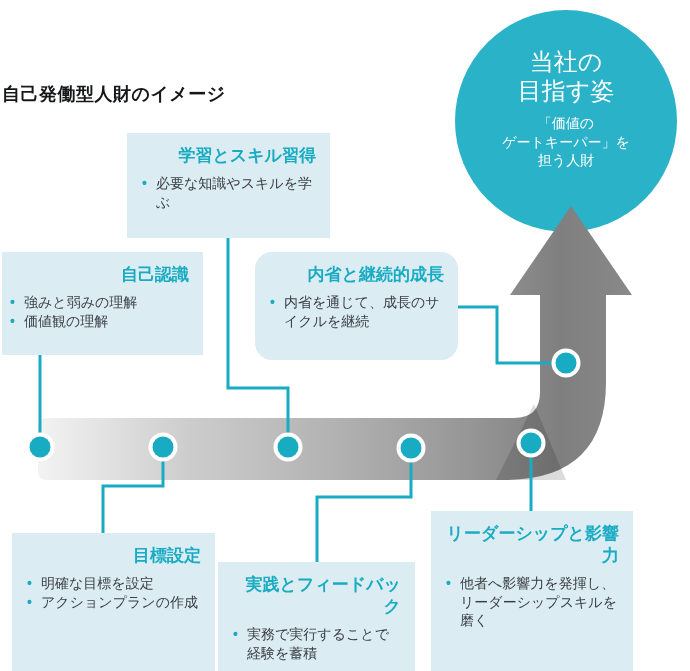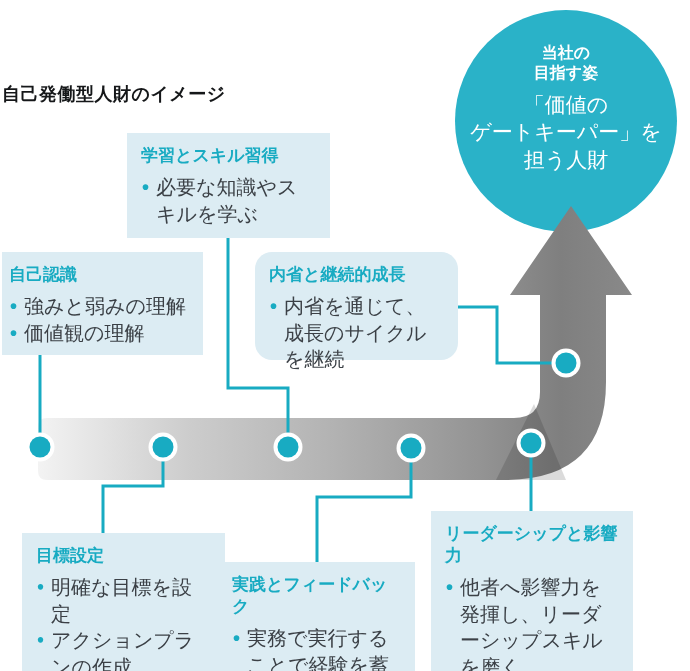--- a/index.html
+++ b/index.html
@@ -19,46 +19,46 @@
     font-size:18px;font-weight:bold;color:#151719;
     letter-spacing:0.5px;z-index:3;
   }
   
   .goal{
     position:absolute;left:455px;top:10px;width:222px;height:222px;
     border-radius:50%;background:#2ab2c8;color:#ffffff;
     display:flex;flex-direction:column;align-items:center;justify-content:center;
     text-align:center;z-index:1;box-sizing:border-box;padding-bottom:26px;
   }
-  .goal .g-line{font-size:16px;font-weight:bold;line-height:1.22;}
-  .goal .g-sub{font-size:21px;line-height:1.3;}
+  .goal .g-line{font-size:24px;font-weight:normal;line-height:1.22;}
+  .goal .g-sub{font-size:14px;line-height:1.3;}
   .goal .g-sub-first{margin-top:9px;}
   
   svg.layer{position:absolute;left:0;top:0;z-index:2;}
   
   .box{
     position:absolute;background:#dcecf3;z-index:3;
     box-sizing:border-box;padding:12px 14px;
   }
   .box h3{
-    margin:0 0 7px 0;font-size:17px;font-weight:bold;color:#18abc2;line-height:1.3;
+    margin:0 0 7px 0;font-size:17px;font-weight:bold;color:#18abc2;line-height:1.3;text-align:right;
   }
   .box ul{margin:0;padding:0;list-style:none;}
   .box li{
-    position:relative;font-size:20px;color:#3b4046;line-height:1.33;
+    position:relative;font-size:14px;color:#3b4046;line-height:1.33;
     padding-left:15px;
   }
   .box li::before{
     content:"\2022";position:absolute;left:1px;top:0;
     color:#18abc2;font-weight:bold;
   }
   .b1{left:127px;top:133px;width:203px;height:105px;}
   .b2{left:2px;top:252px;width:201px;height:103px;padding-left:7px;}
   .b3{left:255px;top:252px;width:203px;height:108px;border-radius:17px;}
-  .b4{left:22px;top:533px;width:203px;height:138px;font-family:Liberation Serif, serif;}
+  .b4{left:12px;top:533px;width:203px;height:138px;}
   .b5{left:218px;top:562px;width:197px;height:109px;}
   .b6{left:431px;top:511px;width:202px;height:160px;}
 </style>
 </head>
 <body>
 
 <div id="stage">
 
   <div class="page-title">自己発働型人財のイメージ</div>
 

